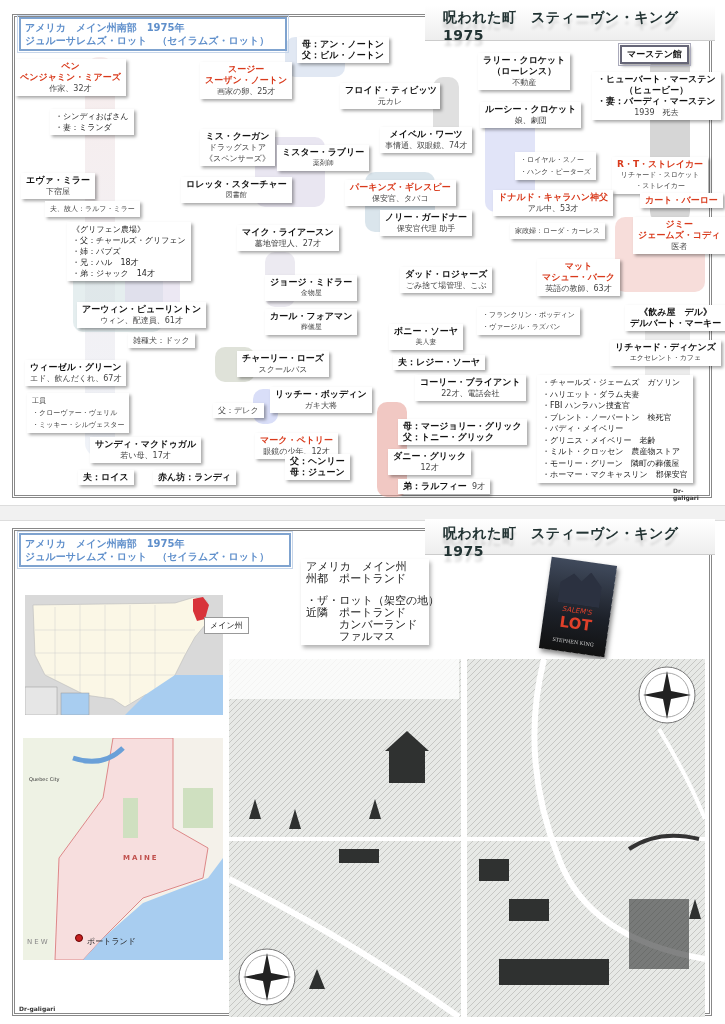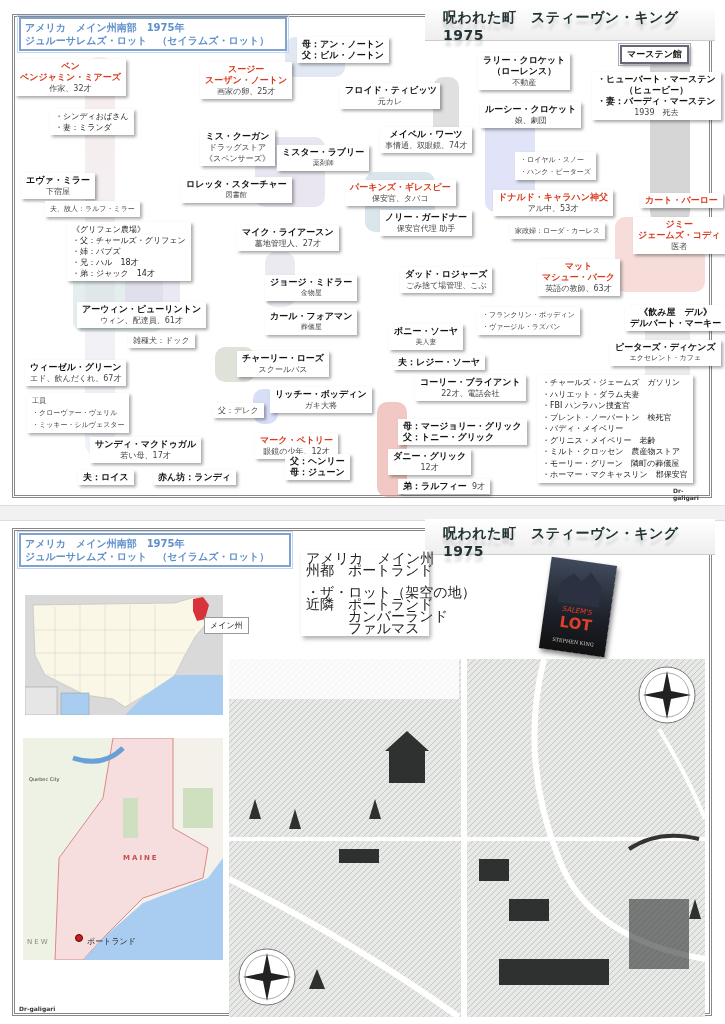--- a/index.html
+++ b/index.html
@@ -94,20 +94,22 @@
   <div class="box" style="left:262px;top:128px">
       <div class="nm">ミスター・ラブリー</div>
       <div class="sm">薬剤師</div>
     </div>
   <div class="box" style="left:365px;top:110px">
       <div class="nm">メイベル・ワーツ</div>
       <div class="sub">事情通、双眼鏡、74才</div>
     </div>
   <div class="box l" style="left:500px;top:135px;white-space:pre-line"><span class="sm">・ロイヤル・スノー
 ・ハンク・ピーターズ</span></div>
+  <div class="box" style="left:597px;top:140px;white-space:pre-line"><div class="nm red">R・T・ストレイカー</div><div class="sm">リチャード・スロケット
+・ストレイカー</div></div>
   <div class="box" style="left:625px;top:176px">
       <div class="nm red">カート・バーロー</div>
     </div>
 
   <div class="box" style="left:6px;top:156px">
       <div class="nm">エヴァ・ミラー</div>
       <div class="sub">下宿屋</div>
     </div>
   <div class="box" style="left:30px;top:184px"><span class="sm">夫、故人：ラルフ・ミラー</span></div>
   <div class="box" style="left:166px;top:160px">
@@ -168,21 +170,21 @@
   <div class="box" style="left:610px;top:288px">
       <div class="nm">《飲み屋　デル》</div>
       <div class="nm">デルバート・マーキー</div>
     </div>
   <div class="box" style="left:113px;top:316px"><span class="sub">雑種犬：ドック</span></div>
   <div class="box" style="left:374px;top:307px">
       <div class="nm">ボニー・ソーヤ</div>
       <div class="sm">美人妻</div>
     </div>
   <div class="box" style="left:595px;top:323px">
-      <div class="nm">ピーターズ・ディケンズ</div>
+      <div class="nm">リチャード・ディケンズ</div>
       <div class="sm">エクセレント・カフェ</div>
     </div>
   <div class="box" style="left:222px;top:334px">
       <div class="nm">チャーリー・ローズ</div>
       <div class="sub">スクールバス</div>
     </div>
   <div class="box" style="left:378px;top:338px">
       <div class="nm">夫：レジー・ソーヤ</div>
     </div>
   <div class="box" style="left:10px;top:343px">
@@ -243,21 +245,21 @@
 <div class="sep"></div>
 
 <div class="panel" id="p2">
   <div class="hdr" style="left:4px;top:2px;width:272px">
     <div>アメリカ　メイン州南部　1975年</div>
     <div>ジュルーサレムズ・ロット　（セイラムズ・ロット）</div>
   </div>
   <div class="tab" style="left:410px;top:-12px;width:290px;height:36px"></div>
   <div class="title" style="left:428px;top:-6px">呪われた町　スティーヴン・キング 1975</div>
 
-  <div class="box l" style="left:286px;top:19px;width:128px;font-size:14px;line-height:12px;box-shadow:2px 3px 4px rgba(0,0,0,.3)">
+  <div class="box l" style="left:286px;top:28px;width:128px;font-size:11px;line-height:12px;box-shadow:2px 3px 4px rgba(0,0,0,.3)">
     <div>アメリカ　メイン州</div>
       <div>州都　ポートランド</div>
       <div style="height:10px"></div>
       <div>・ザ・ロット（架空の地）</div>
       <div>近隣　ポートランド</div>
       <div>　　　カンバーランド</div>
       <div>　　　ファルマス</div>
   </div>
 
   <div class="mapbox" style="left:10px;top:64px;width:198px;height:120px;background:#a8cdf0">

